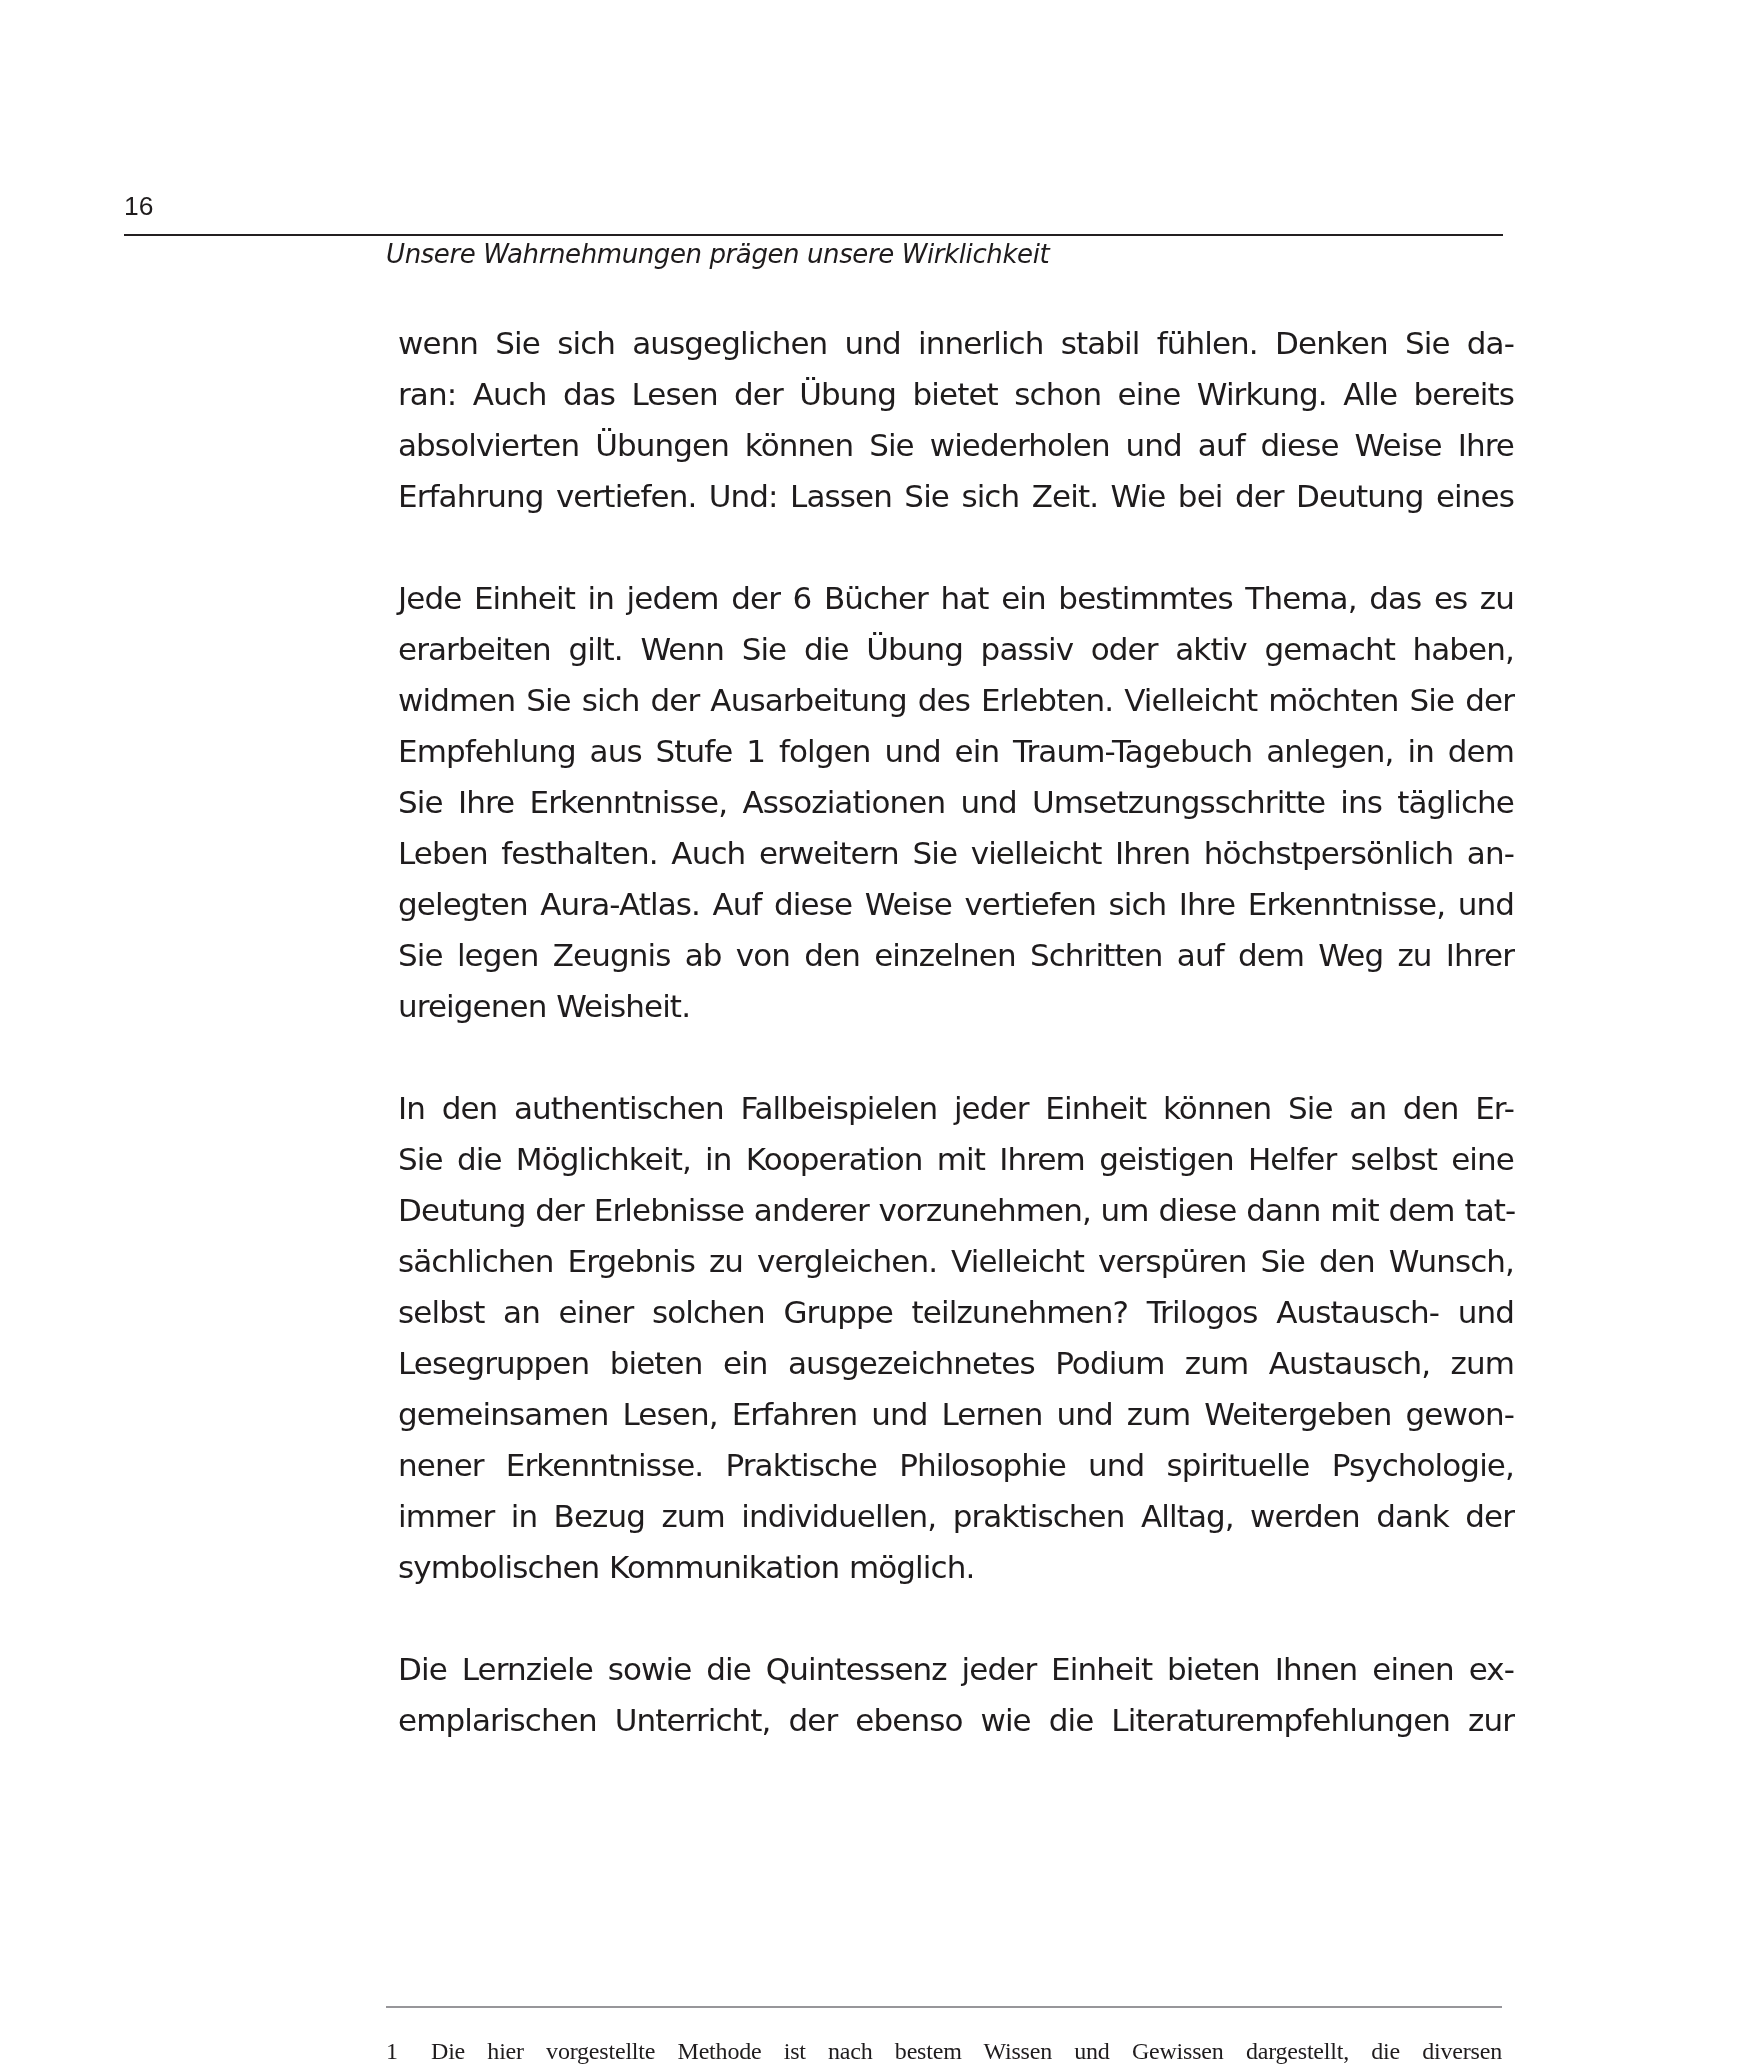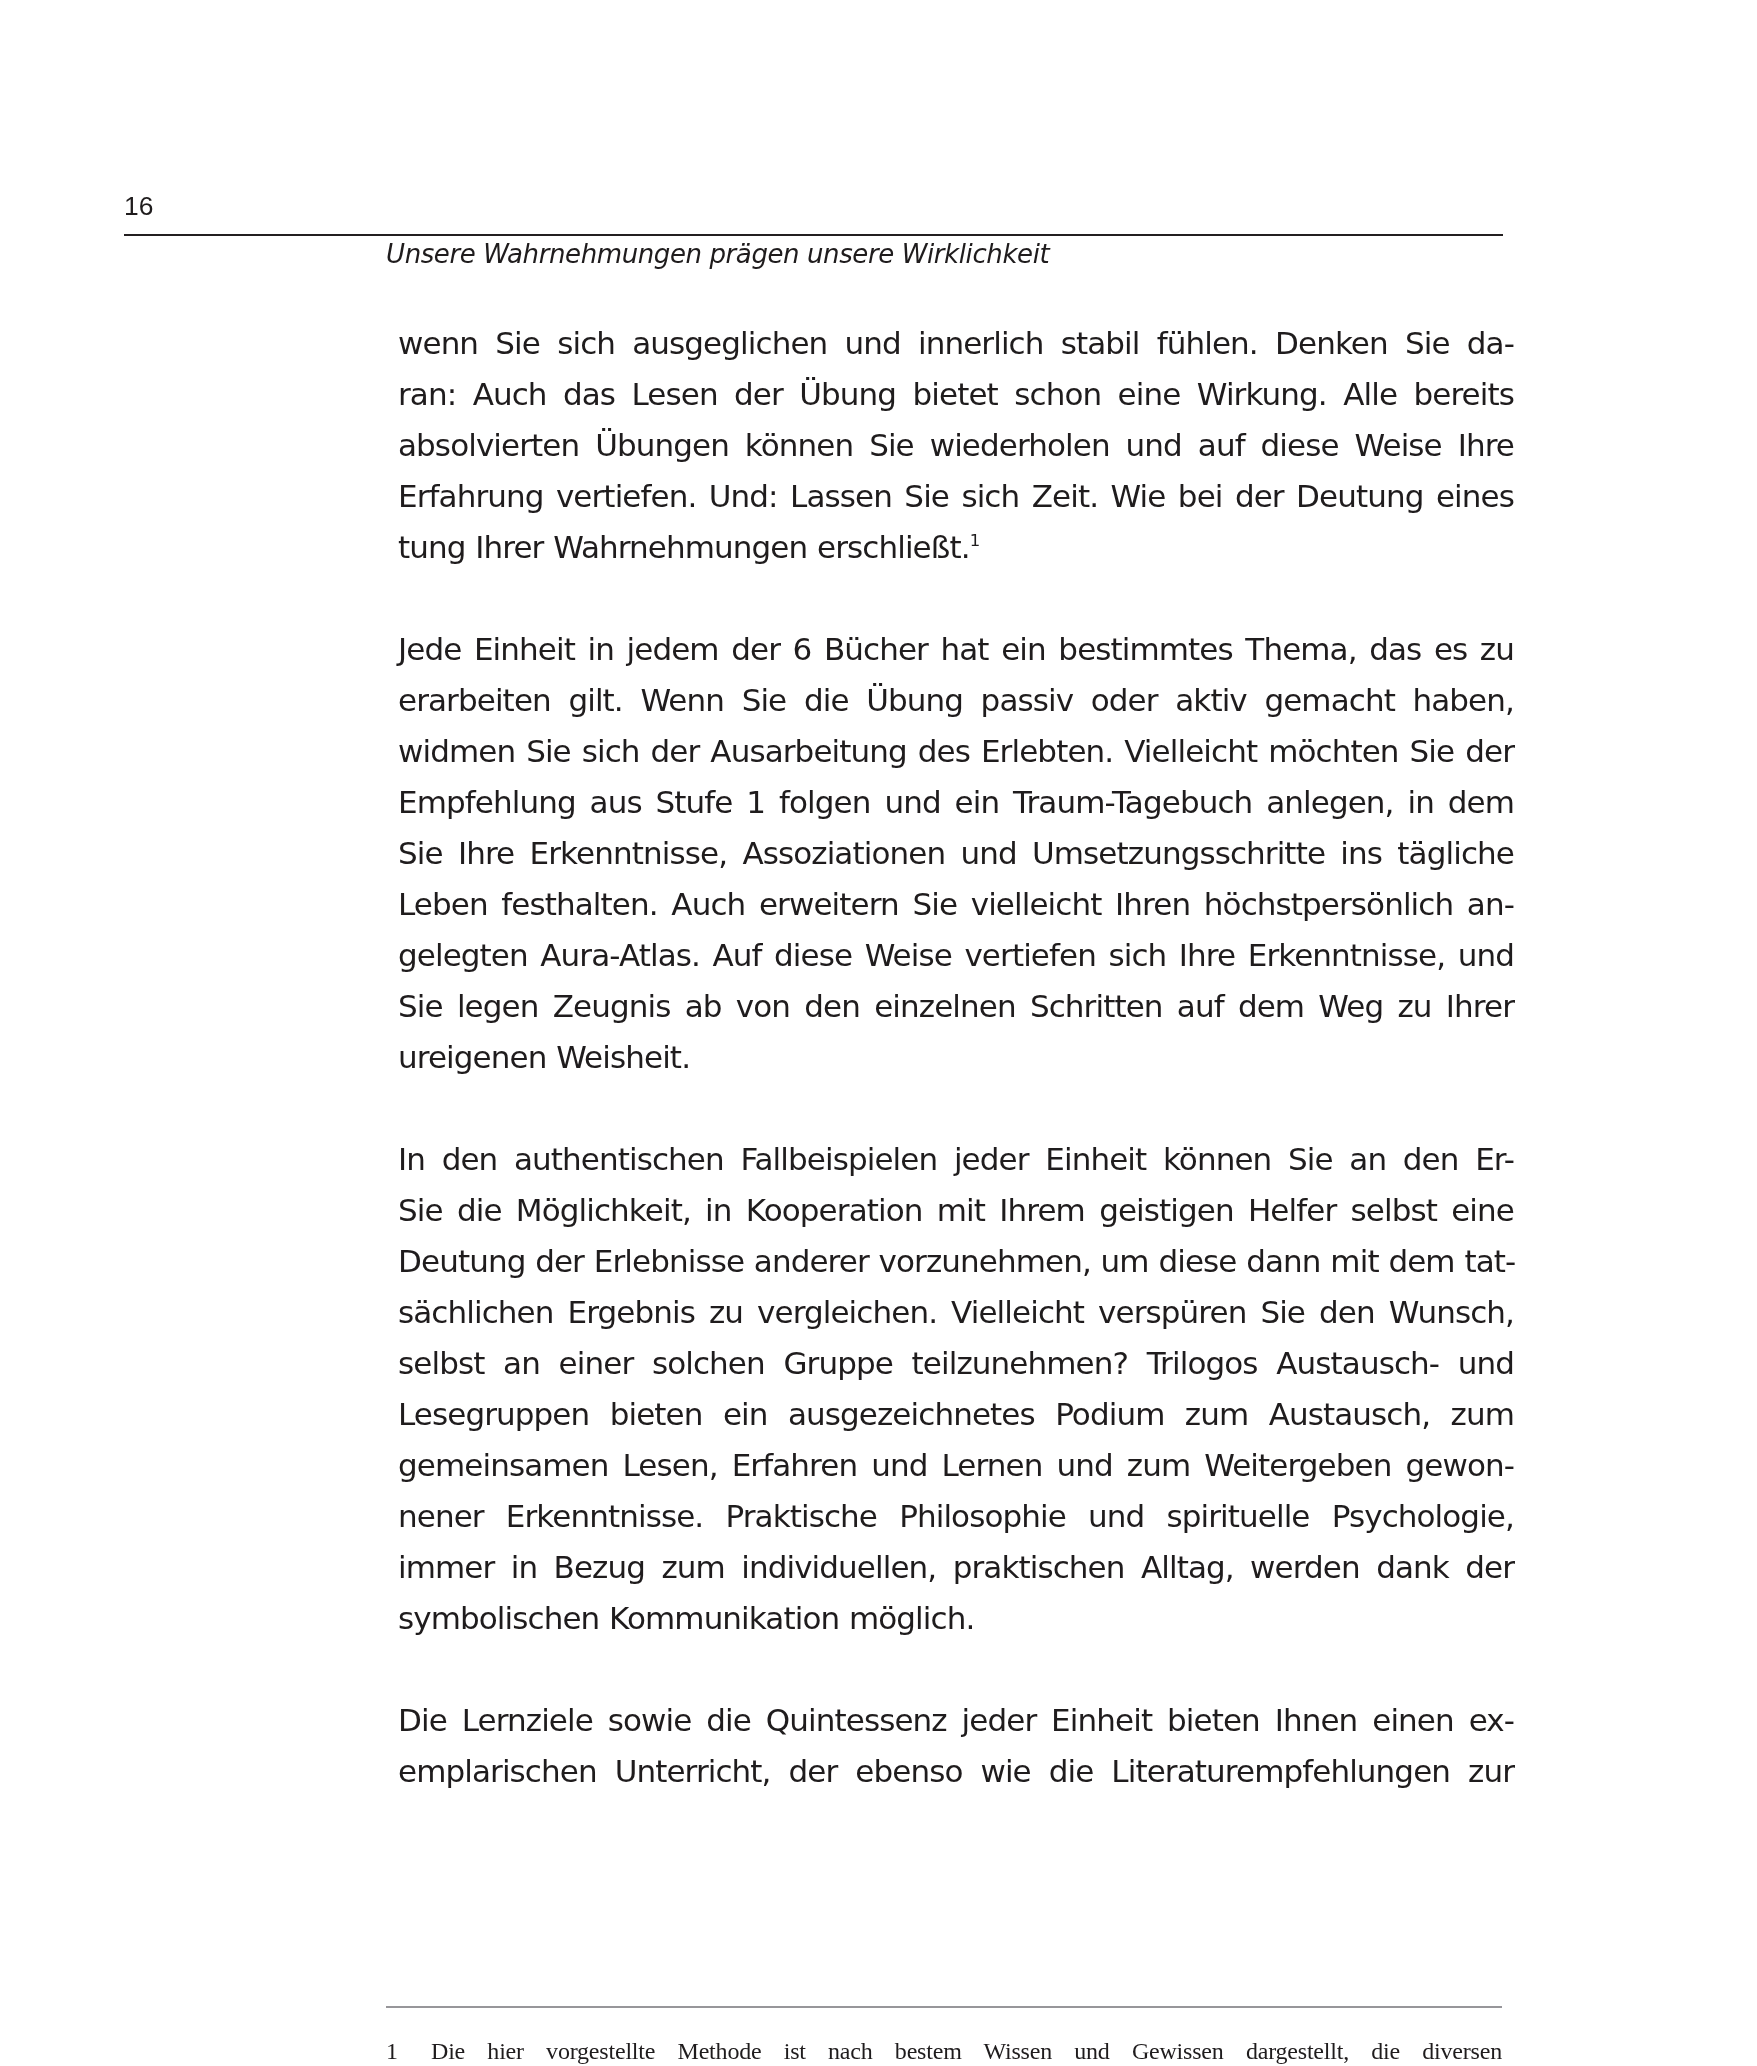--- a/index.html
+++ b/index.html
@@ -27,21 +27,20 @@
   <div class="header-rule"></div>
 </div>
 
 <div class="body">
 
   <div class="para">
     <span class="line">wenn Sie sich ausgeglichen und innerlich stabil fühlen. Denken Sie da-</span>
     <span class="line">ran: Auch das Lesen der Übung bietet schon eine Wirkung. Alle bereits</span>
     <span class="line">absolvierten Übungen können Sie wiederholen und auf diese Weise Ihre</span>
     <span class="line">Erfahrung vertiefen. Und: Lassen Sie sich Zeit. Wie bei der Deutung eines</span>
-    <span class="line last"><span>tung Ihrer Wahrnehmungen erschließt.</span><sup>1</sup></span>
   </div>
 
   <div class="para">
     <span class="line">Jede Einheit in jedem der 6 Bücher hat ein bestimmtes Thema, das es zu</span>
     <span class="line">erarbeiten gilt. Wenn Sie die Übung passiv oder aktiv gemacht haben,</span>
     <span class="line">widmen Sie sich der Ausarbeitung des Erlebten. Vielleicht möchten Sie der</span>
     <span class="line">Empfehlung aus Stufe 1 folgen und ein Traum-Tagebuch anlegen, in dem</span>
     <span class="line">Sie Ihre Erkenntnisse, Assoziationen und Umsetzungsschritte ins tägliche</span>
     <span class="line">Leben festhalten. Auch erweitern Sie vielleicht Ihren höchstpersönlich an-</span>
     <span class="line">gelegten Aura-Atlas. Auf diese Weise vertiefen sich Ihre Erkenntnisse, und</span>

